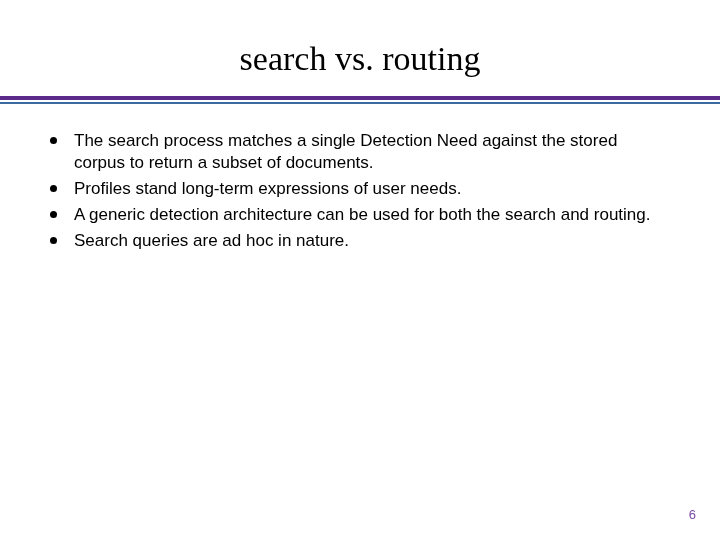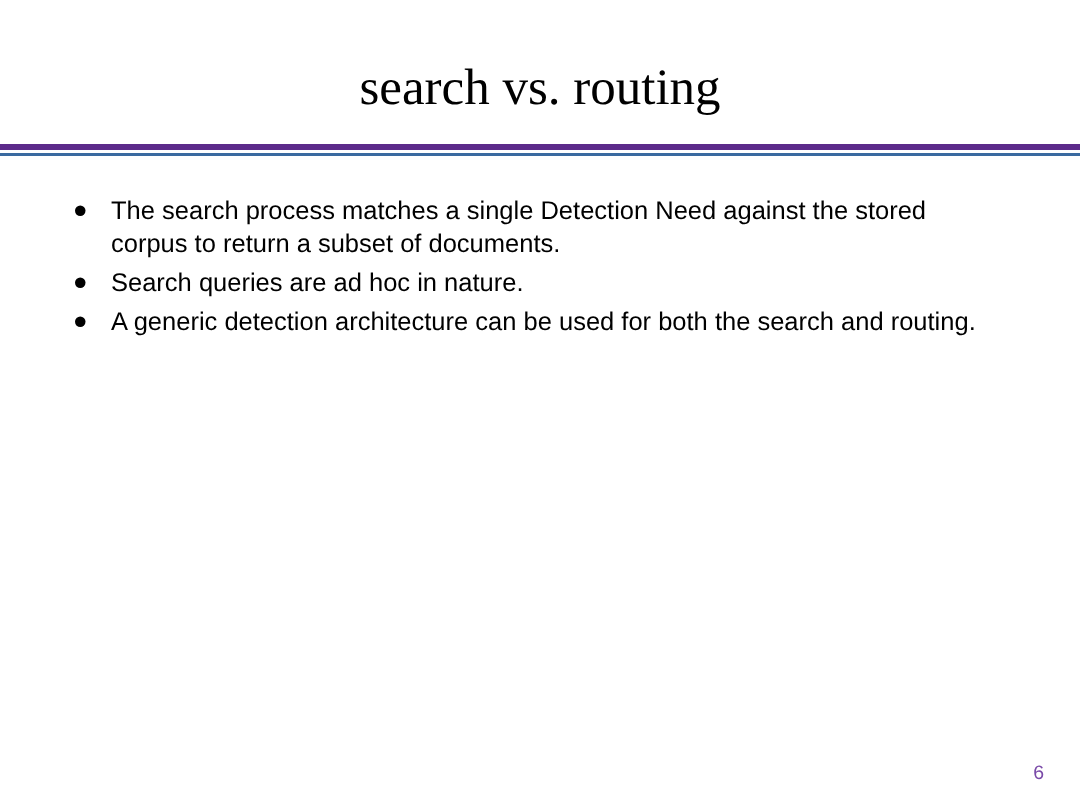--- a/index.html
+++ b/index.html
@@ -55,20 +55,21 @@
   <div class="title">search vs. routing</div>
 
   <div class="rule-wrap">
     <div class="rule1"></div>
     <div class="rule2"></div>
   </div>
 
   <div class="content">
     <ul class="bullets">
       <li>The search process matches a single Detection Need against the stored corpus to return a subset of documents.</li>
+      <li>Profiles stand long-term expressions of user needs.</li>
+      <li>A generic detection architecture can be used for both the search and routing.</li>
       <li>Search queries are ad hoc in nature.</li>
-      <li>A generic detection architecture can be used for both the search and routing.</li>
     </ul>
   </div>
 
   <div class="pagenum">6</div>
 
 </div>
 
 </body></html>

